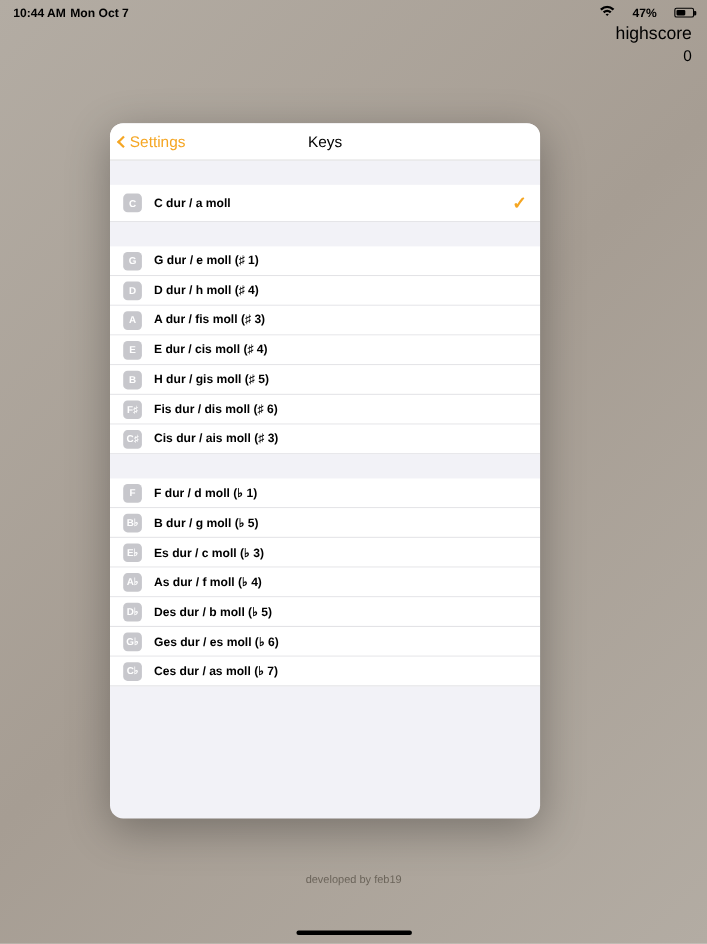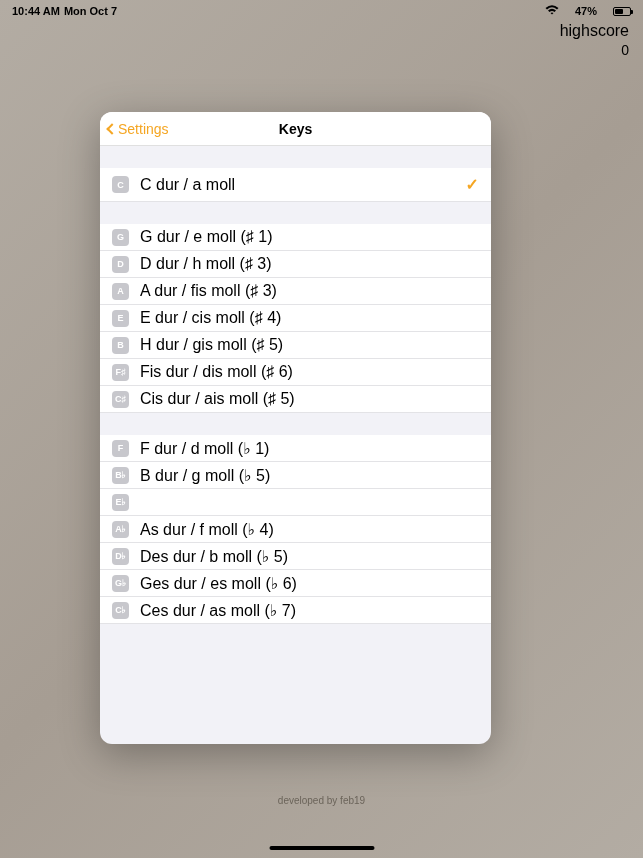--- a/index.html
+++ b/index.html
@@ -91,21 +91,21 @@
     }
     .chevron-left {
       display: inline-block;
       width: 8px;
       height: 8px;
       border-left: 2px solid #f5a623;
       border-bottom: 2px solid #f5a623;
       transform: rotate(45deg);
       margin-right: 2px;
     }
-    .modal-title { font-size: 14px; font-weight: 700; color: #000; }
+    .modal-title { font-size: 14px; font-weight: 400; color: #000; }
     .section-gap { height: 22px; background: #f2f2f7; }
     .row {
       display: flex;
       align-items: center;
       height: 27px;
       background: #fff;
       padding: 0 12px;
       border-bottom: 0.5px solid #e3e3e6;
       cursor: pointer;
     }
@@ -117,21 +117,21 @@
       background: #c7c7cc;
       color: #fff;
       font-size: 9px;
       font-weight: 600;
       display: flex;
       align-items: center;
       justify-content: center;
       margin-right: 11px;
       flex-shrink: 0;
     }
-    .key-label { font-size: 16px; color: #000; flex: 1; }
+    .key-label { font-size: 11px; color: #000; flex: 1; font-weight: bold; }
     .checkmark {
       color: #f5a623;
       font-size: 16px;
       font-weight: 600;
     }
     .footer {
       position: absolute;
       bottom: 50px;
       left: 0;
       right: 0;
@@ -194,53 +194,54 @@
         <div class="key-label">C dur / a moll</div>
         <div class="checkmark">✓</div>
       </div>
       <div class="section-gap"></div>
       <div class="row">
         <div class="key-badge">G</div>
         <div class="key-label">G dur / e moll (♯ 1)</div>
       </div>
       <div class="row">
         <div class="key-badge">D</div>
-        <div class="key-label">D dur / h moll (♯ 3)</div>
+        <div class="key-label">D dur / h moll (♯ 4)</div>
       </div>
       <div class="row">
         <div class="key-badge">A</div>
         <div class="key-label">A dur / fis moll (♯ 3)</div>
       </div>
       <div class="row">
         <div class="key-badge">E</div>
         <div class="key-label">E dur / cis moll (♯ 4)</div>
       </div>
       <div class="row">
         <div class="key-badge">B</div>
         <div class="key-label">H dur / gis moll (♯ 5)</div>
       </div>
       <div class="row">
         <div class="key-badge">F♯</div>
         <div class="key-label">Fis dur / dis moll (♯ 6)</div>
       </div>
       <div class="row">
         <div class="key-badge">C♯</div>
-        <div class="key-label">Cis dur / ais moll (♯ 5)</div>
+        <div class="key-label">Cis dur / ais moll (♯ 3)</div>
       </div>
       <div class="section-gap"></div>
       <div class="row">
         <div class="key-badge">F</div>
         <div class="key-label">F dur / d moll (♭ 1)</div>
       </div>
       <div class="row">
         <div class="key-badge">B♭</div>
         <div class="key-label">B dur / g moll (♭ 5)</div>
       </div>
       <div class="row">
         <div class="key-badge">E♭</div>
+        <div class="key-label">Es dur / c moll (♭ 3)</div>
       </div>
       <div class="row">
         <div class="key-badge">A♭</div>
         <div class="key-label">As dur / f moll (♭ 4)</div>
       </div>
       <div class="row">
         <div class="key-badge">D♭</div>
         <div class="key-label">Des dur / b moll (♭ 5)</div>
       </div>
       <div class="row">

